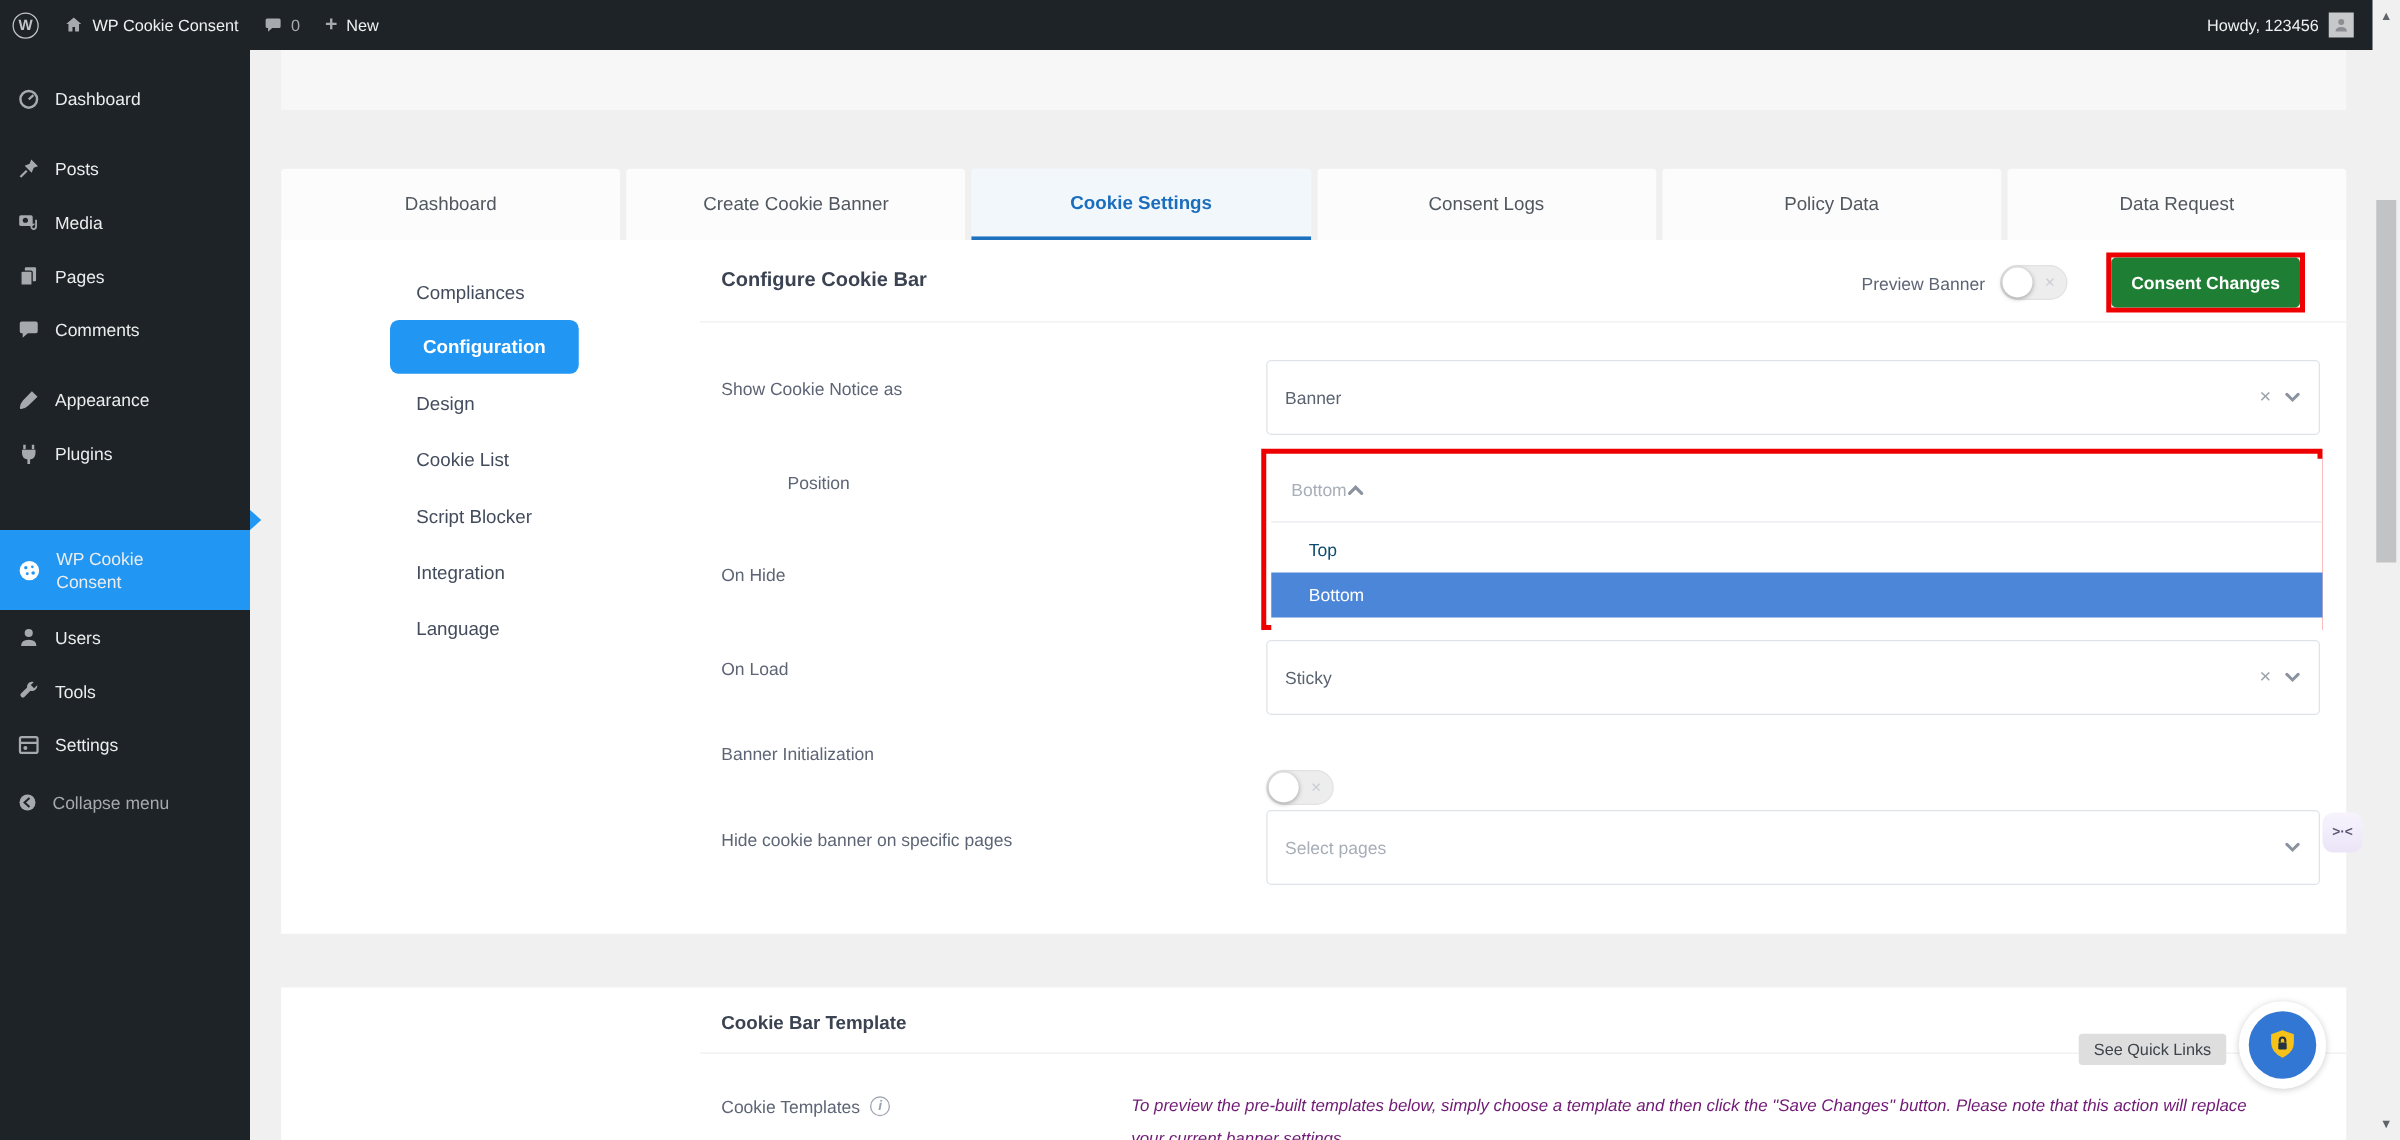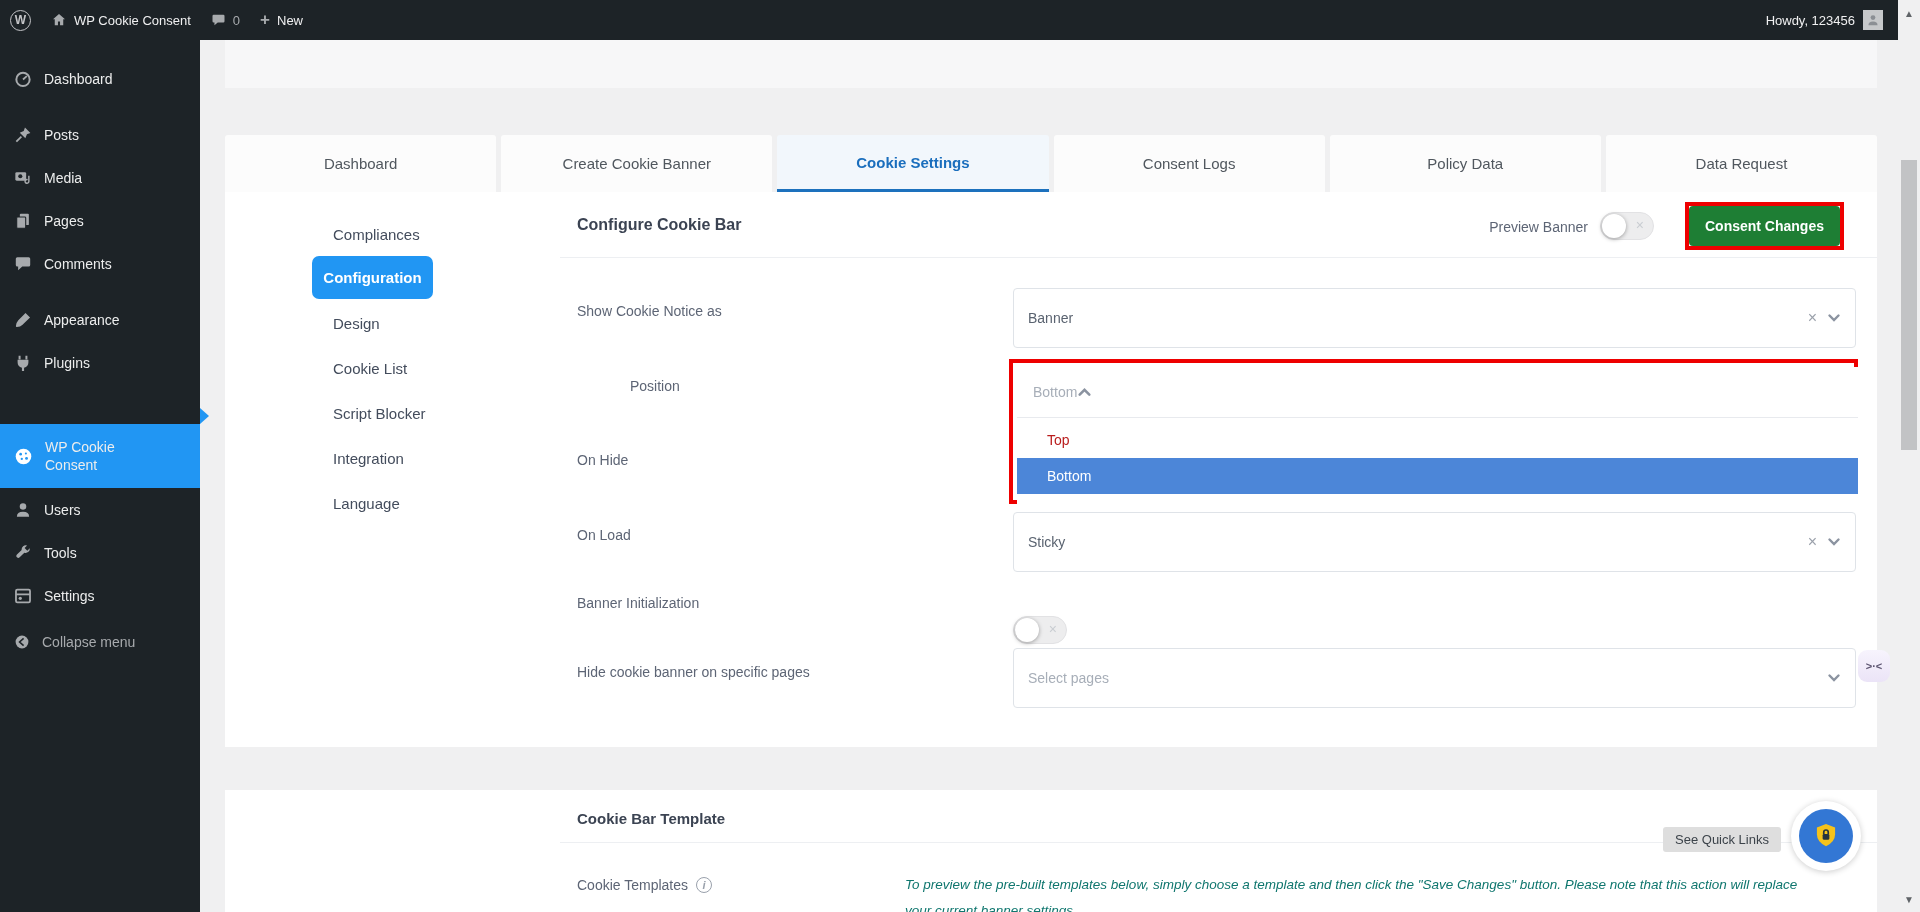--- a/index.html
+++ b/index.html
@@ -36,21 +36,21 @@
   .tab{ flex:1; background:#fcfcfc; color:#50575e; font-size:15px; display:grid; place-items:center;
         border-radius:3px 3px 0 0; cursor:pointer; }
   .tab.active{ background:#f2f7fc; color:#1a6ebd; font-weight:700; border-bottom:3px solid #1d71bd; }
 
   .card{ background:#fff; }
   .notice{ left:225px; top:40px; width:1652px; height:48px; background:#f7f7f8; }
 
   
   .subnav-item{ position:absolute; left:333px; height:24px; display:flex; align-items:center;
                 color:#434c5c; font-size:15px; font-weight:500; cursor:pointer; }
-  .subnav-active{ position:absolute; left:312px; width:121px; height:43px; background:#2196f3;
+  .subnav-active{ position:absolute; left:312px; width:151px; height:43px; background:#2196f3;
                   border-radius:7px; color:#fff; font-size:15px; font-weight:700;
                   display:grid; place-items:center; cursor:pointer; }
 
   
   .panel-title{ color:#3b4352; font-size:16px; font-weight:700; }
   .section-title{ color:#3b4352; font-size:15px; font-weight:700; }
   .hr{ height:1px; background:#edeff2; }
   .field-label{ color:#5d6575; font-size:14px; }
 
   .select{ height:60px; background:#fff; border:1px solid #dfe3e8; border-radius:4px;
@@ -68,33 +68,33 @@
   .red-box{ border:4px solid #ee0000; background:transparent; z-index:5; }
   .publish-btn{ background:#1e7e34; color:#fff; font-size:14px; font-weight:700; border:none;
                 border-radius:4px; width:100%; height:100%; cursor:pointer; }
 
   
   .dd{ left:1009px; top:359px; width:849px; height:145px; z-index:6; }
   .dd-inner{ position:absolute; left:4px; top:4px; width:841px; height:137px; background:#fff; }
   .dd-field{ position:absolute; left:0; top:0; width:841px; height:51px; display:flex; align-items:center;
              padding:0 16px; font-size:14px; border-bottom:1px solid #e8eaee; cursor:pointer; }
   .dd-opt{ position:absolute; left:0; width:841px; height:36px; display:flex; align-items:center;
-           padding-left:30px; font-size:14px; color:#b91c1c; cursor:pointer; }
+           padding-left:30px; font-size:14px; color:#0c4a6e; cursor:pointer; }
   .dd-opt.hl{ background:#4c86d8; color:#fff; }
 
   
   .quick-btn{ left:1663px; top:827px; width:118px; height:25px; background:#dedede; border-radius:3px;
               display:grid; place-items:center; font-size:13px; color:#3c434a; cursor:pointer; z-index:4; }
   .ql-outer{ left:1791px; top:801px; width:70px; height:70px; background:#fff; border-radius:50%;
              box-shadow:0 1px 6px rgba(0,0,0,.2); display:grid; place-items:center; cursor:pointer; z-index:4; }
   .ql-inner{ width:54px; height:54px; background:#3377d4; border-radius:50%; display:grid; place-items:center; }
   .collapse-widget{ left:1858px; top:650px; width:32px; height:32px; border-radius:9px;
                     background:linear-gradient(#f7f4fd,#ebe4f7); color:#5c5470; font-size:11px; font-weight:700;
                     display:grid; place-items:center; cursor:pointer; }
-  .note{ font-style:italic; color:#0f766e; font-size:13.5px; }
+  .note{ font-style:italic; color:#701a75; font-size:13.5px; }
   .info-i{ display:inline-grid; place-items:center; width:16px; height:16px; border:1.4px solid #9aa1ac;
            border-radius:50%; color:#9aa1ac; font-size:11px; font-style:italic; font-weight:700; cursor:pointer; }
 
   
   .scrollbar{ left:1898px; top:0; width:22px; height:912px; background:#f0f0f1; z-index:9; }
   .sb-thumb{ position:absolute; left:3px; top:160px; width:16px; height:290px; background:#c2c3c5; cursor:pointer; }
   .sb-arrow{ position:absolute; left:0; width:22px; text-align:center; color:#606468; font-size:10px; cursor:pointer; }
 </style>
 </head>
 <body>

